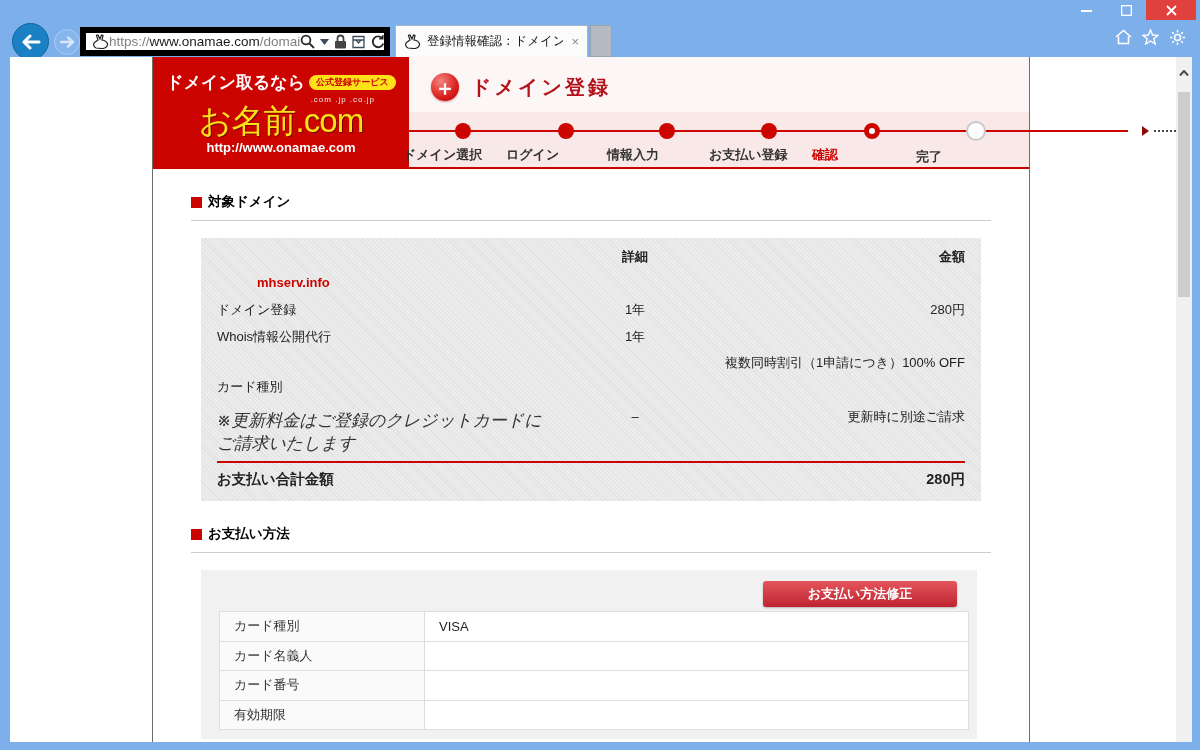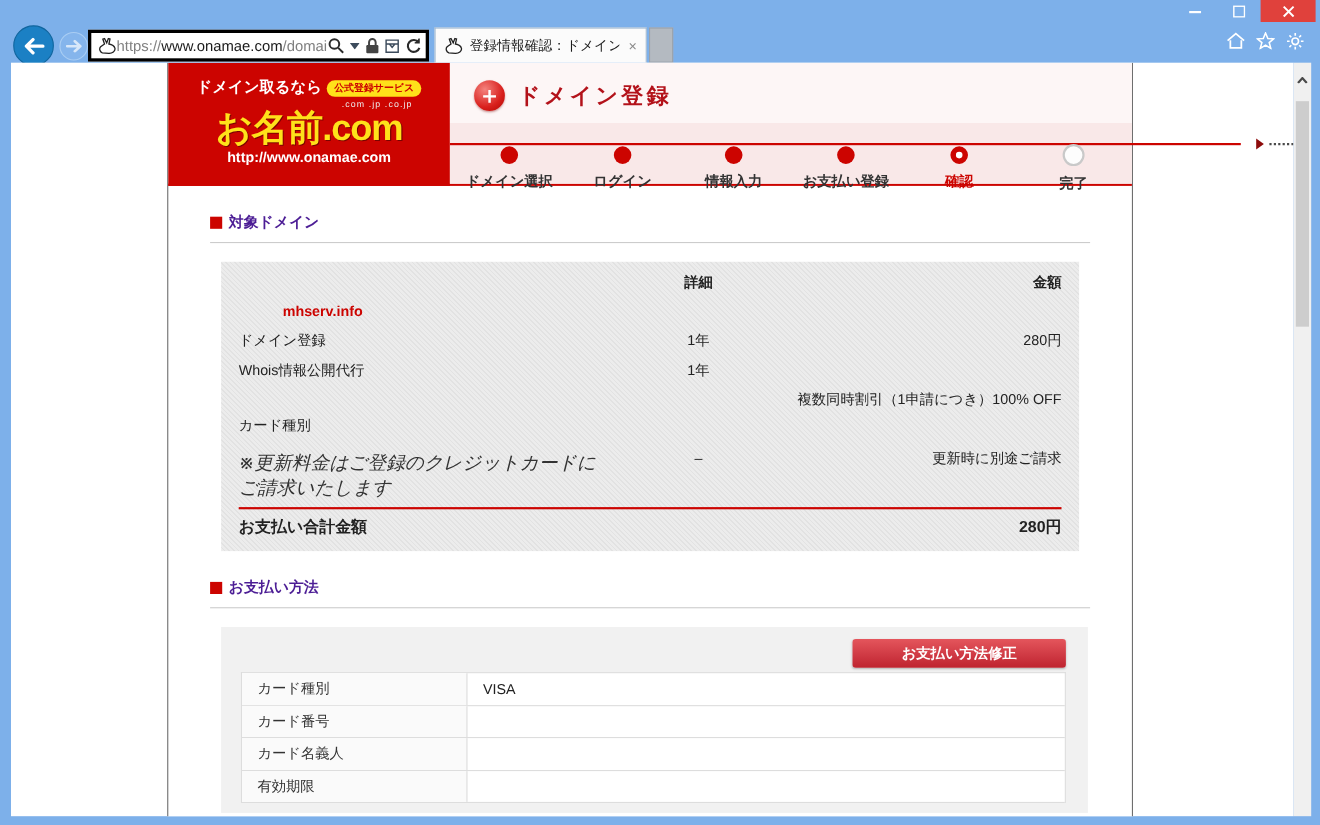--- a/index.html
+++ b/index.html
@@ -13,21 +13,21 @@
   .win-close { width:50px; background:#e0413c; }
   .chrome-icons { position:absolute; top:28px; right:14px; display:flex; gap:9px; }
   .chrome-icons .cicon { width:18px; height:18px; display:flex; align-items:center; justify-content:center; }
 
   
   .nav-back { position:absolute; left:12px; top:23px; width:37px; height:37px; border-radius:50%;
     background:#1b80c4; border:1px solid #10659e; display:flex; align-items:center; justify-content:center; }
   .nav-fwd { position:absolute; left:54px; top:29px; width:26px; height:26px; border-radius:50%;
     background:#85b5ec; border:1px solid #a9cdf3; display:flex; align-items:center; justify-content:center; }
   .addressbar { position:absolute; left:80px; top:27px; width:310px; height:29px; background:#fff;
-    border:3px solid #000000; display:flex; align-items:center; padding:0 4px 0 6px; }
+    border:6px solid #000000; display:flex; align-items:center; padding:0 4px 0 6px; }
   .addressbar .url { flex:0 0 auto; font-size:13.5px; white-space:nowrap; overflow:hidden; }
   .url .scheme,.url .path { color:#808080; }
   .url .host { color:#1b1b1b; }
   .ab-icons { margin-left:auto; display:flex; align-items:center; gap:5px; }
   .ab-icons svg { display:block; }
   .tab { position:absolute; left:395px; top:25px; width:193px; height:32px; background:#fbfbfb;
     border:1px solid #9eb6cf; border-bottom:none; display:flex; align-items:center; padding:0 6px 0 8px; gap:6px; }
   .tab-title { font-size:12.5px; color:#1b1b1b; white-space:nowrap; overflow:hidden; flex:1; }
   .tab-close { color:#8a8a8a; font-size:13px; line-height:1; padding:2px; }
   .newtab-stub { position:absolute; left:590px; top:25px; width:22px; height:32px; background:#b4bac1; border:1px solid #9aa2ab; }
@@ -40,68 +40,68 @@
   .scroll-up { position:absolute; top:8px; left:1px; width:14px; height:16px; display:flex; align-items:center; justify-content:center; }
   .scroll-thumb { position:absolute; top:35px; left:2px; width:12px; height:205px; background:#cdcdcd; }
 
   .page { position:absolute; left:142px; top:0; width:878px; min-height:690px;
     border-left:1px solid #6e6e6e; border-right:1px solid #6e6e6e; background:#fff; }
 
   
   .site-header { position:relative; height:112px; border-bottom:2px solid #cc0400; display:flex; }
   .logo-block { width:256px; height:112px; background:#cc0400; color:#fff; text-align:center; padding-top:14px; }
   .logo-line1 { display:flex; align-items:center; justify-content:center; gap:4px; }
-  .logo-tagline { font-size:14px; font-weight:bold; color:#fff; }
+  .logo-tagline { font-size:17px; font-weight:bold; color:#fff; }
   .logo-badge { background:#ffe11a; color:#c00; font-size:9px; font-weight:bold; border-radius:8px; padding:1px 7px; }
   .logo-tlds { font-size:8px; color:#eee; text-align:right; padding-right:34px; margin-top:1px; letter-spacing:1px;margin-left:24px; }
-  .logo-brand { font-size:33px; font-weight:bold; color:#ffe11a; line-height:1.05; text-shadow:1px 1px 0 #7a0300; letter-spacing:-1px; }
+  .logo-brand { font-size:33px; font-weight:normal; color:#ffe11a; line-height:1.05; text-shadow:1px 1px 0 #7a0300; letter-spacing:-1px; }
   .logo-url { font-size:13px; font-weight:bold; color:#fff; margin-top:1px; }
 
   .header-right { position:relative; flex:1; background:linear-gradient(#fdf6f6 0 50%, #f9e8e8 50% 100%); }
   .wiz-title { position:absolute; left:22px; top:16px; display:flex; align-items:center; gap:12px; }
   .plus-icon { width:28px; height:28px; border-radius:50%; background:radial-gradient(circle at 35% 30%, #f4837e, #d9201d 60%, #b00400);
     display:flex; align-items:center; justify-content:center; color:#fff; font-size:21px; font-weight:bold; line-height:1;
     box-shadow:0 1px 2px rgba(120,0,0,.4); }
   .wiz-title-text { font-size:20px; font-weight:bold; color:#b3121a; letter-spacing:3px; }
   .wiz-line-solid { position:absolute; top:73px; left:0; width:719px; border-top:2px solid #cc0400; }
   .wiz-line-dotted { position:absolute; top:73px; left:745px; width:62px; border-top:2px dotted #4a4a4a; }
   .wiz-arrow { position:absolute; top:69px; left:733px; width:0; height:0; border-left:7px solid #8d0b0b;
     border-top:5px solid transparent; border-bottom:5px solid transparent; }
-  .wiz-step { position:absolute; top:76px; width:120px; margin-left:-60px; text-align:center; }
+  .wiz-step { position:absolute; top:66px; width:120px; margin-left:-60px; text-align:left; }
   .wiz-dot { width:16px; height:16px; border-radius:50%; margin:0 auto; background:#cc0400; }
   .wiz-step.current .wiz-dot { background:#fff; border:5px solid #cc0400; }
   .wiz-step.todo .wiz-dot { width:20px; height:20px; background:#fdfdfd; border:2px solid #c9c9c9; margin-top:-2px; }
   .wiz-label { margin-top:7px; font-size:13px; font-weight:bold; color:#333; white-space:nowrap; }
   .wiz-step.current .wiz-label { color:#cc0400; }
 
   
   .content { padding:0 38px; }
   .sec-head { margin-top:24px; display:flex; align-items:center; gap:6px; }
   .sec-square { width:11px; height:11px; background:#cc0400; }
-  .sec-title { font-size:13.5px; font-weight:bold; color:#4c1d95; }
+  .sec-title { font-size:13.5px; font-weight:bold; color:#000000; }
   .sec-hr { border:none; border-top:1px solid #ccc; margin-top:9px; }
 
   .hatch-table { margin:17px 10px 0 10px; padding:8px 16px 6px 16px;
     background:repeating-linear-gradient(45deg,#ececec 0,#ececec 2px,#e2e2e2 2px,#e2e2e2 3px); }
   .ht-row { display:grid; grid-template-columns:1fr 160px 250px; align-items:center; font-size:13px; color:#222; }
   .ht-detail { text-align:center; }
   .ht-amount { text-align:right; }
   .ht-header { height:22px; font-weight:bold; }
   .ht-domain { height:28px; }
   .ht-domain .ht-label { color:#cc0400; font-weight:bold;margin-left:40px; }
   .ht-item { height:27px; }
   .ht-discount { height:25px; }
   .ht-renewal { padding:3px 0 6px 0; }
   .ht-note { font-size:17px; color:#333; margin-top:13px;font-style:italic; }
   .ht-divider { border:none; border-top:2px solid #cc0400; }
   .ht-total { height:32px; font-weight:bold; }
   .ht-total .ht-label { font-size:14.5px; }
   .ht-total .ht-amount { font-size:14.5px; }
 
-  .pay-panel { position:relative; margin:17px 2px 0 10px; height:169px; background:#f1f1f1; }
+  .pay-panel { position:relative; margin:17px 14px 0 10px; height:169px; background:#f1f1f1; }
   .edit-btn { position:absolute; top:11px; right:20px; width:194px; height:26px; border:none; border-radius:3px;
     background:linear-gradient(#e4555c,#bf2430); color:#fff; font-size:13px; font-weight:bold;
     font-family:inherit; box-shadow:0 1px 2px rgba(0,0,0,.25); }
   .card-table { position:absolute; left:18px; top:41px; width:750px; border:1px solid #ddd; border-bottom:none; background:#fff; }
   .ct-row { display:flex; height:29.5px; border-bottom:1px solid #ddd; align-items:center; }
   .ct-label { width:205px; align-self:stretch; display:flex; align-items:center; padding-left:14px;
     background:#fafafa; border-right:1px solid #ddd; font-size:13px; color:#333; }
   .ct-value { padding-left:14px; font-size:13px; color:#222; }
   .blur { height:15px; border-radius:1px;
     background:
@@ -310,26 +310,26 @@
         <hr class="sec-hr">
 
         <div class="pay-panel">
           <button class="edit-btn">お支払い方法修正</button>
           <div class="card-table">
             <div class="ct-row">
               <span class="ct-label">カード種別</span>
               <span class="ct-value">VISA</span>
             </div>
             <div class="ct-row">
+              <span class="ct-label">カード名義人</span>
+              <span class="ct-value"><span class="blur w-name"></span></span>
+            </div>
+            <div class="ct-row">
               <span class="ct-label">カード番号</span>
               <span class="ct-value"><span class="blur w-number"></span></span>
-            </div>
-            <div class="ct-row">
-              <span class="ct-label">カード名義人</span>
-              <span class="ct-value"><span class="blur w-name"></span></span>
             </div>
             <div class="ct-row">
               <span class="ct-label">有効期限</span>
               <span class="ct-value"><span class="blur w-exp"></span></span>
             </div>
           </div>
         </div>
 
       </div>
     </div>

